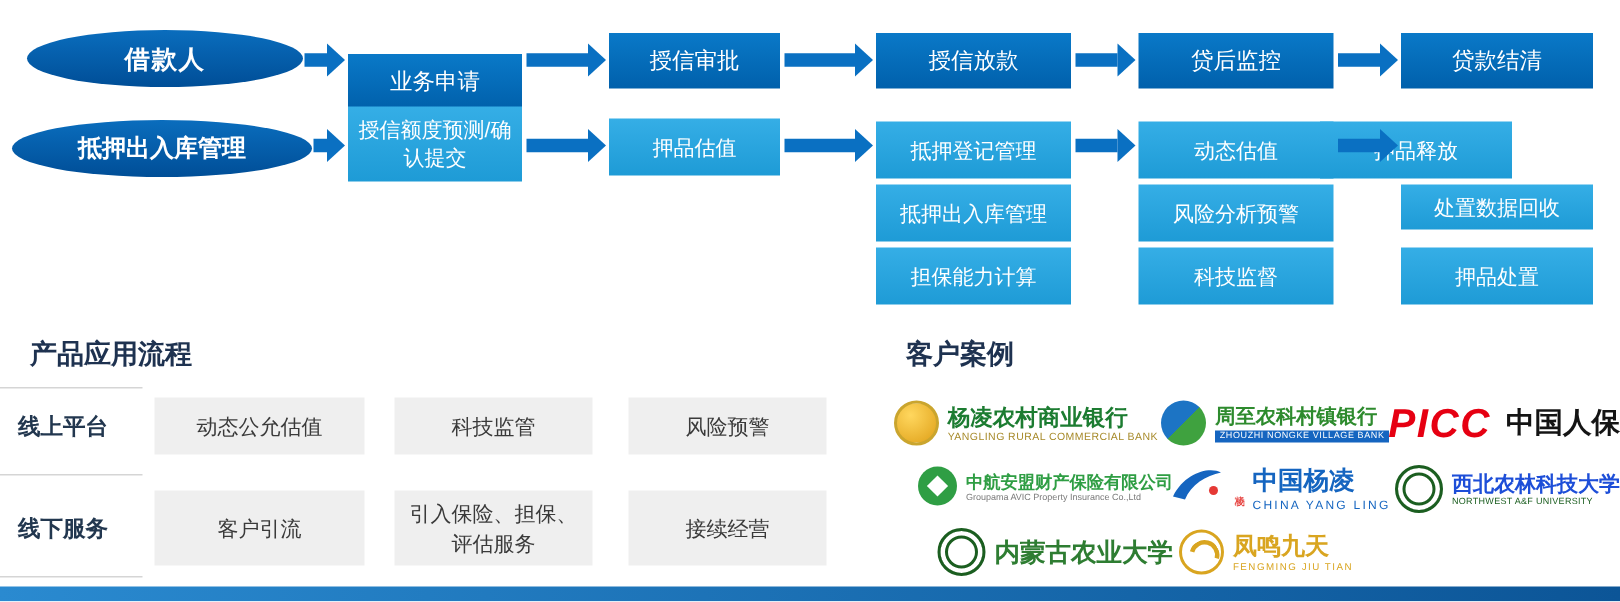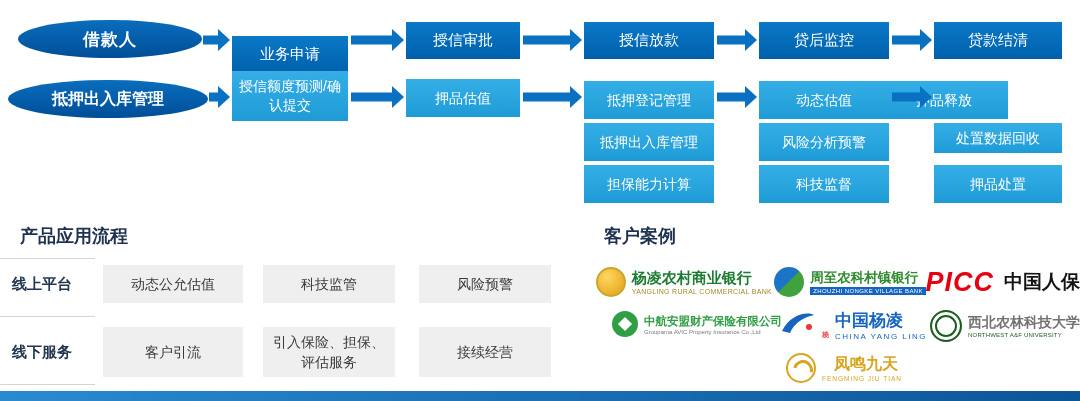--- a/index.html
+++ b/index.html
@@ -41,24 +41,24 @@
   .e-gold   { color:#a78a2a; font-size:7px; letter-spacing:.3px; }
   .c-green2 { color:#2e8b2e; font-size:13.5px; }
   .e-strip  { background:#1565c0; color:#fff; font-size:6px; padding:1px 3px; letter-spacing:.4px; align-self:flex-start; }
   .picc     { color:#e60012; font-style:italic; font-weight:900; font-size:27px; letter-spacing:1px; }
   .picc-cn  { color:#141414; font-weight:bold; font-size:19px; margin-left:4px; white-space:nowrap; }
   .c-green3 { color:#2f9e44; font-size:11.5px; }
   .e-gray   { color:#7a7a7a; font-size:6px; }
   .l5seal   { color:#e53935; font-size:7px; writing-mode:vertical-rl; line-height:1; }
   .c-blue   { color:#1565c0; font-size:17px; }
   .e-blue   { color:#1565c0; font-size:8px; letter-spacing:1.5px; }
-  .c-green4 { color:#737373; font-size:14px;font-family:Liberation Mono, monospace; }
+  .c-green4 { color:#1d4ed8; font-size:14px;font-family:Liberation Mono, monospace; }
   .e-green4 { color:#1b5e20; font-size:6px; letter-spacing:.2px; }
   .c-green5 { color:#2e7d32; font-size:17px; font-family:"Liberation Serif","DejaVu Serif",serif; }
-  .c-gold   { color:#d9a520; font-size:16px;margin-left:12px; }
+  .c-gold   { color:#d9a520; font-size:16px; }
   .e-gold2  { color:#d9a520; font-size:6.5px; letter-spacing:1px; }
 
   .l1i { width:30px; height:30px; border-radius:50%; background:radial-gradient(circle at 35% 30%,#ffd75e,#dfa018); border:2px solid #caa52e; }
   .l2i { width:30px; height:30px; border-radius:50%; background:linear-gradient(135deg,#1c74c4 0 50%,#3fa23f 50% 100%); }
   .l4i { width:26px; height:26px; border-radius:50%; background:#2f9e44; position:relative; }
   .l4i::after { content:""; position:absolute; left:8px; top:8px; width:10px; height:10px; background:#fff; transform:rotate(45deg); }
   .ring-green { width:32px; height:32px; border-radius:50%; border:2px solid #1b5e20;
                 box-shadow: inset 0 0 0 3px #fff, inset 0 0 0 5px #1b5e20; background:#fff; }
   .ring-gold { width:30px; height:30px; border-radius:50%; border:2px solid #d9a520; position:relative; overflow:hidden; background:#fff; }
   .ring-gold::after { content:""; position:absolute; left:5px; top:5px; width:14px; height:14px;
@@ -171,20 +171,26 @@
   </div>
 
   <div class="logo" style="left:930px;top:306px;width:150px;height:40px">
     <span class="licon ring-green"></span>
     <span class="lt">
       <span class="cn c-green4">西北农林科技大学</span>
       <span class="en e-green4">NORTHWEST A&amp;F UNIVERSITY</span>
     </span>
   </div>
 
+  <div class="logo" style="left:592px;top:348px;width:190px;height:40px">
+    <span class="licon ring-green"></span>
+    <span class="lt">
+      <span class="cn c-green5">内蒙古农业大学</span>
+    </span>
+  </div>
 
   <div class="logo" style="left:742px;top:348px;width:160px;height:40px">
     <span class="licon ring-gold"></span>
     <span class="lt">
       <span class="cn c-gold">凤鸣九天</span>
       <span class="en e-gold2">FENGMING JIU TIAN</span>
     </span>
   </div>
 
   <div class="bottom-bar"></div>

